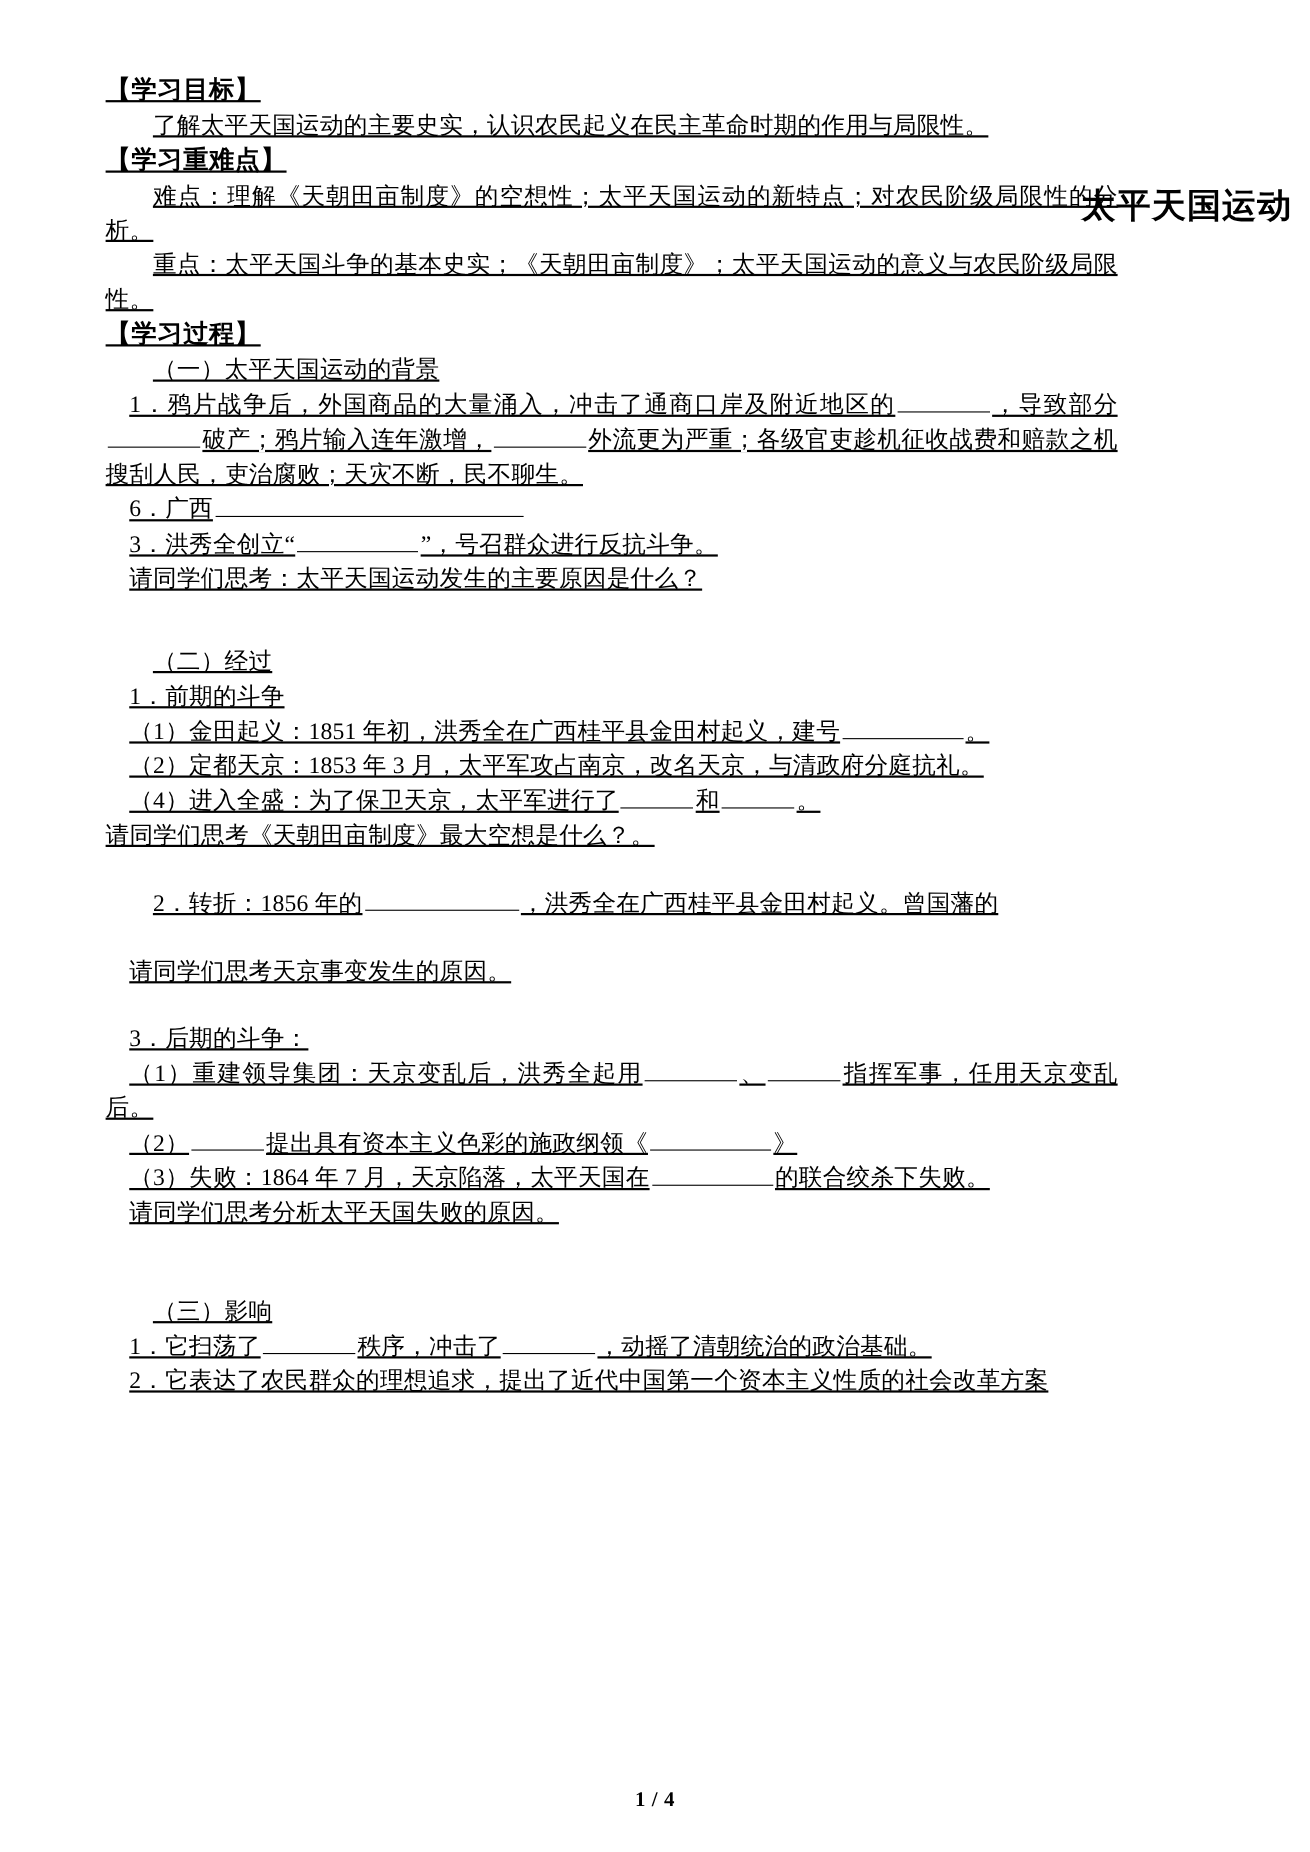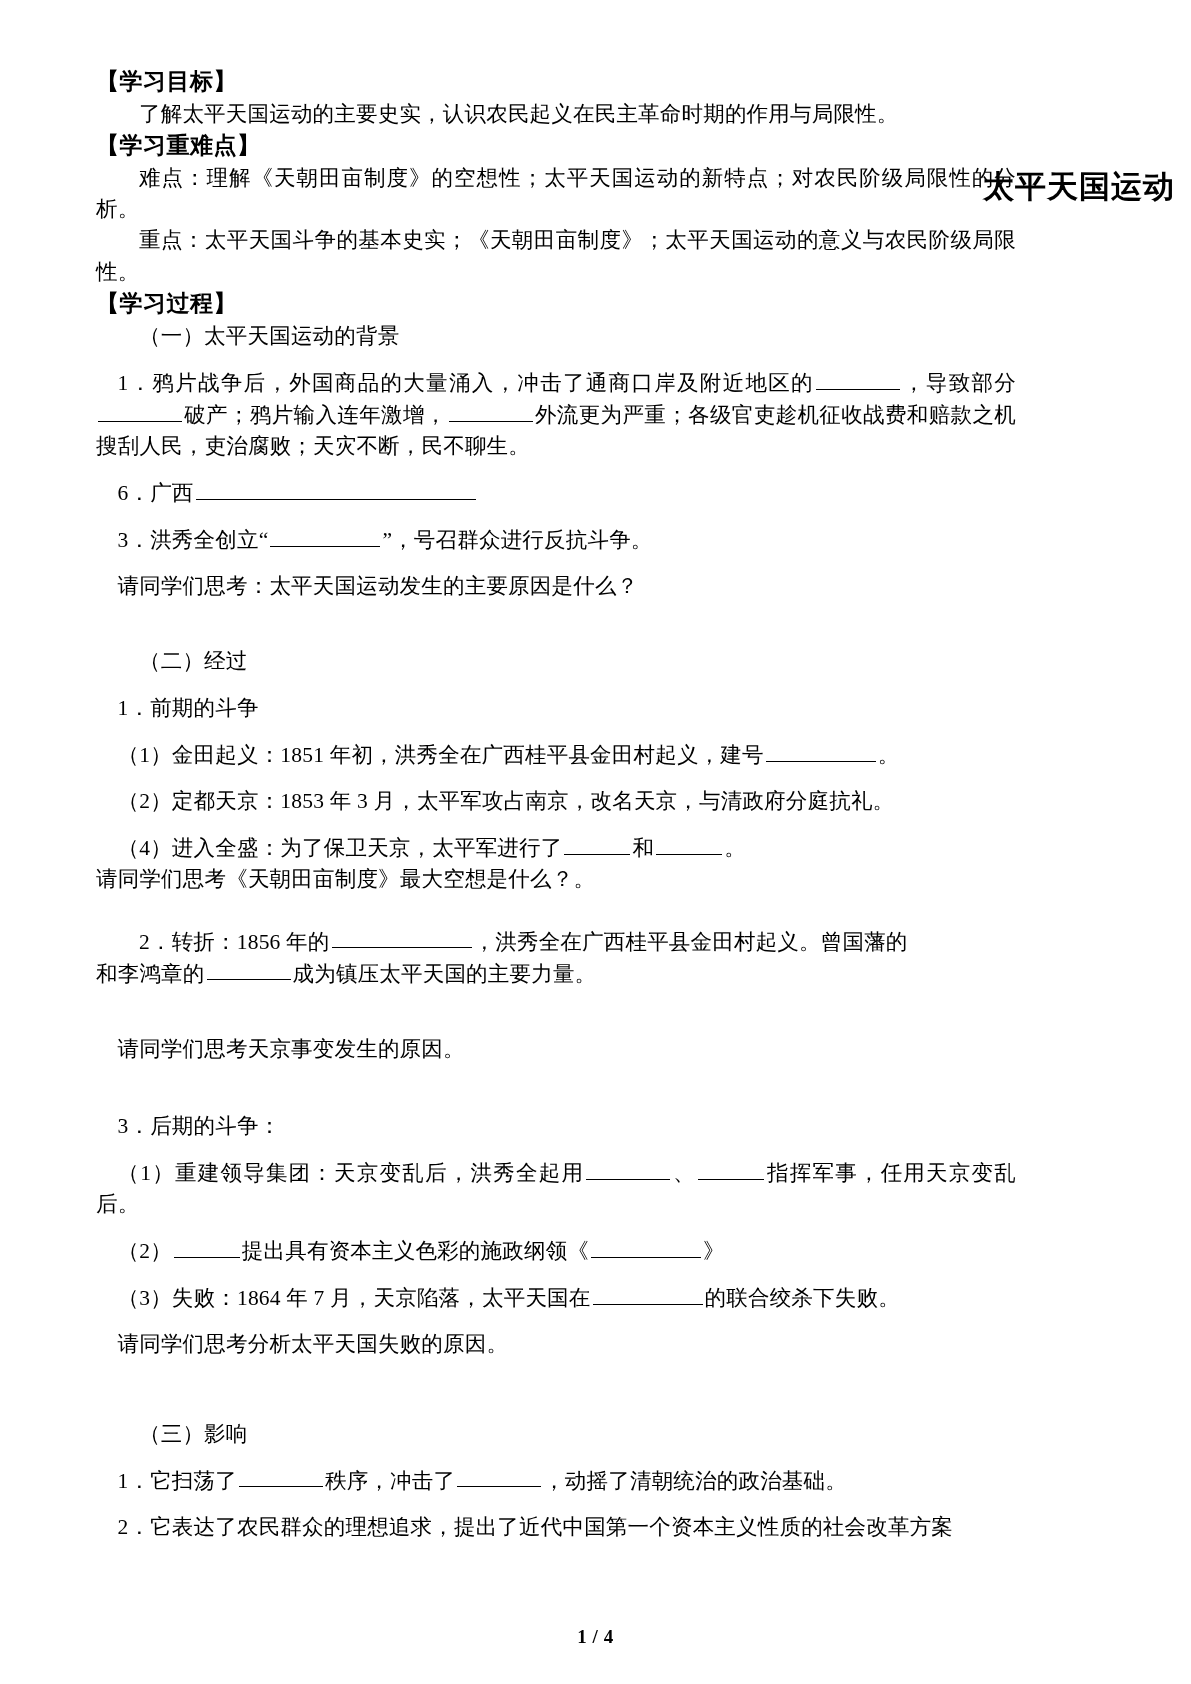--- a/index.html
+++ b/index.html
@@ -20,20 +20,21 @@
     background: #ffffff;
     box-sizing: border-box;
     padding: 0;
     overflow: hidden;
   }
   .content {
     position: absolute;
     left: 96px;
     top: 0;
     width: 920px;
+    text-decoration: underline;
   }
   .doc-title {
     text-align: right;
     font-size: 31px;
     font-weight: bold;
     letter-spacing: 1px;
     margin: 16px;
     padding-top: 152px;
     line-height: 1.2;
     padding-left: 40px;
@@ -49,21 +50,21 @@
   }
   p.body-line {
     font-size: 21.5px;
     line-height: 1.46;
     margin: 0;
     text-align: justify;
     text-justify: inter-ideograph;
     letter-spacing: 0.2px;
   }
   p.indent2 { text-indent: 2em; }
-  p.indent1 { text-indent: 1em; margin-top: 15px; }
+  p.indent1 { text-indent: 1em; }
   p.noindent { text-indent: 0; }
 
   .blank {
     display: inline-block;
     border-bottom: 1.4px solid #000;
     vertical-align: baseline;
     height: 1em;
     margin: 0 2px;
   }
   .b-sm { width: 66px; }
@@ -127,21 +128,20 @@
     <p class="body-line indent1">（2）定都天京：1853 年 3 月，太平军攻占南京，改名天京，与清政府分庭抗礼。</p>
 
 
     <p class="body-line indent1"><span>（4）进入全盛：为了保卫天京，太平军进行了</span><span class="blank b-sm"></span><span>和</span><span class="blank b-sm"></span><span>。</span></p>
 
     <p class="body-line noindent">请同学们思考《天朝田亩制度》最大空想是什么？。</p>
 
     <div class="gap-md"></div>
 
     <p class="body-line indent2"><span>2．转折：1856 年的</span><span class="blank b-xl"></span><span>，洪秀全在广西桂平县金田村起义。曾国藩的</span></p>
-    <p class="body-line noindent"><span>和李鸿章的</span><span class="blank b-md"></span><span>成为镇压太平天国的主要力量。</span></p>
 
     <div class="gap-md"></div>
 
     <p class="body-line indent1">请同学们思考天京事变发生的原因。</p>
 
     <div class="gap-md"></div>
 
     <p class="body-line indent1">3．后期的斗争：</p>
 
     <p class="body-line indent1"><span>（1）重建领导集团：天京变乱后，洪秀全起用</span><span class="blank b-md"></span><span>、</span><span class="blank b-sm"></span><span>指挥军事，任用</span><span>天京变乱后。</span></p>

